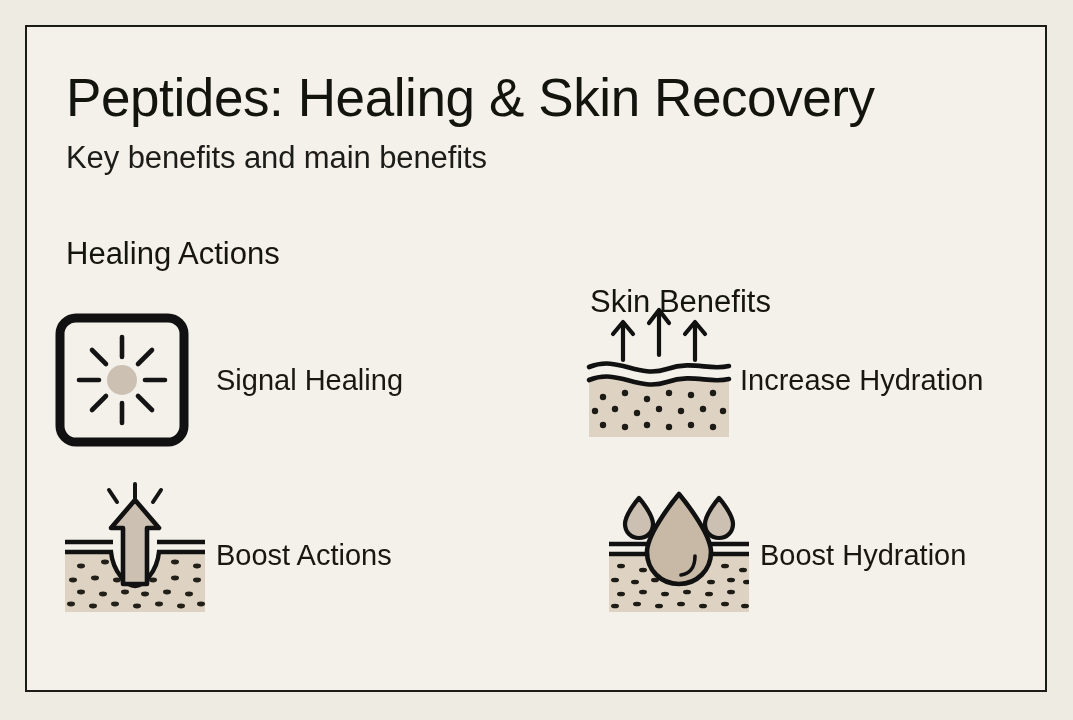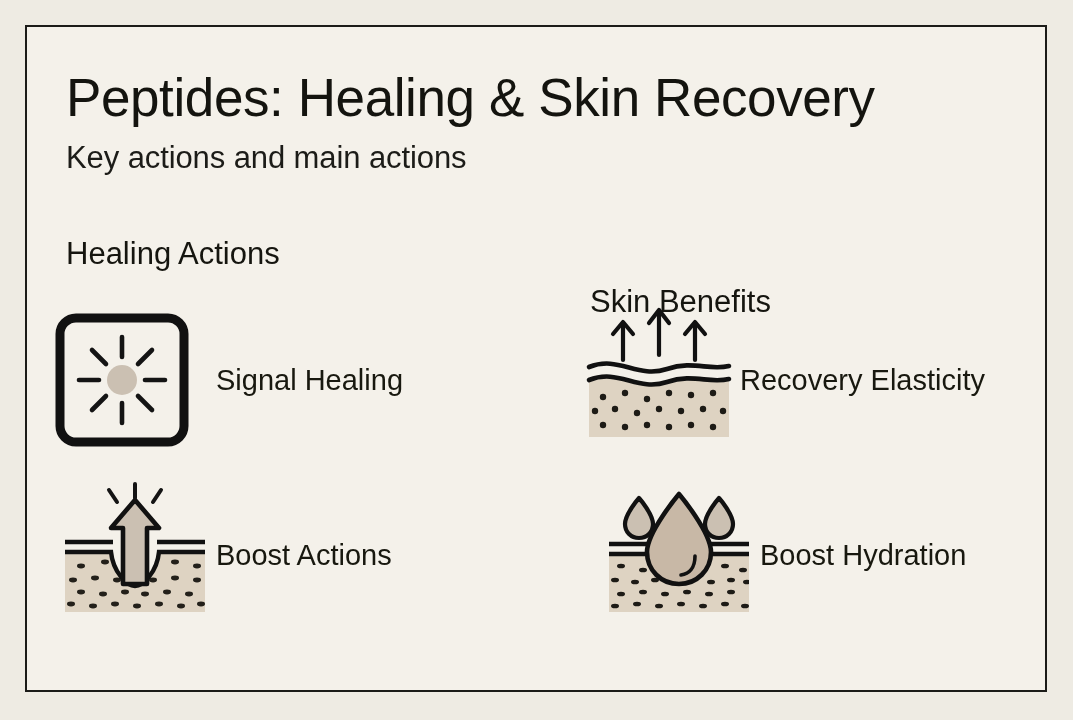--- a/index.html
+++ b/index.html
@@ -112,21 +112,21 @@
   svg { display: block; overflow: visible; }
 </style>
 </head>
 <body>
 
 <div class="poster">
   <div class="frame">
     <div class="content">
 
       <div class="title">Peptides: Healing &amp; Skin Recovery</div>
-      <div class="subtitle">Key actions and main actions</div>
+      <div class="subtitle">Key benefits and main benefits</div>
 
       <div class="col-head left">Healing Actions</div>
       <div class="col-head right">Skin Benefits</div>
 
       <div class="item" id="item-signal-repair">
         <div class="icon-box">
           <svg width="175" height="150" viewBox="0 0 175 150">
             <rect x="13" y="13" width="124" height="124" rx="16" ry="16" fill="#f4f1ea" stroke="#111111" stroke-width="9"></rect>
             <circle cx="75" cy="75" r="15" fill="#cbc0b2"></circle>
             <g stroke="#141414" stroke-width="4.6" stroke-linecap="round">
@@ -233,21 +233,21 @@
             <g stroke="#111111" stroke-width="4.2" fill="none" stroke-linecap="round" stroke-linejoin="round">
               <line x1="52" y1="55" x2="52" y2="18"></line>
               <polyline points="42,29 52,17 62,29"></polyline>
               <line x1="88" y1="50" x2="88" y2="6"></line>
               <polyline points="78,18 88,5 98,18"></polyline>
               <line x1="124" y1="55" x2="124" y2="18"></line>
               <polyline points="114,29 124,17 134,29"></polyline>
             </g>
           </svg>
         </div>
-        <div class="item-label">Recovery Elasticity</div>
+        <div class="item-label">Increase Hydration</div>
       </div>
 
       <div class="item" id="item-boost-hydration">
         <div class="icon-box">
           <svg width="175" height="150" viewBox="0 0 175 150">
             <defs>
               <clipPath id="clipSkinC">
                 <rect x="18" y="72" width="140" height="60"></rect>
               </clipPath>
             </defs>

